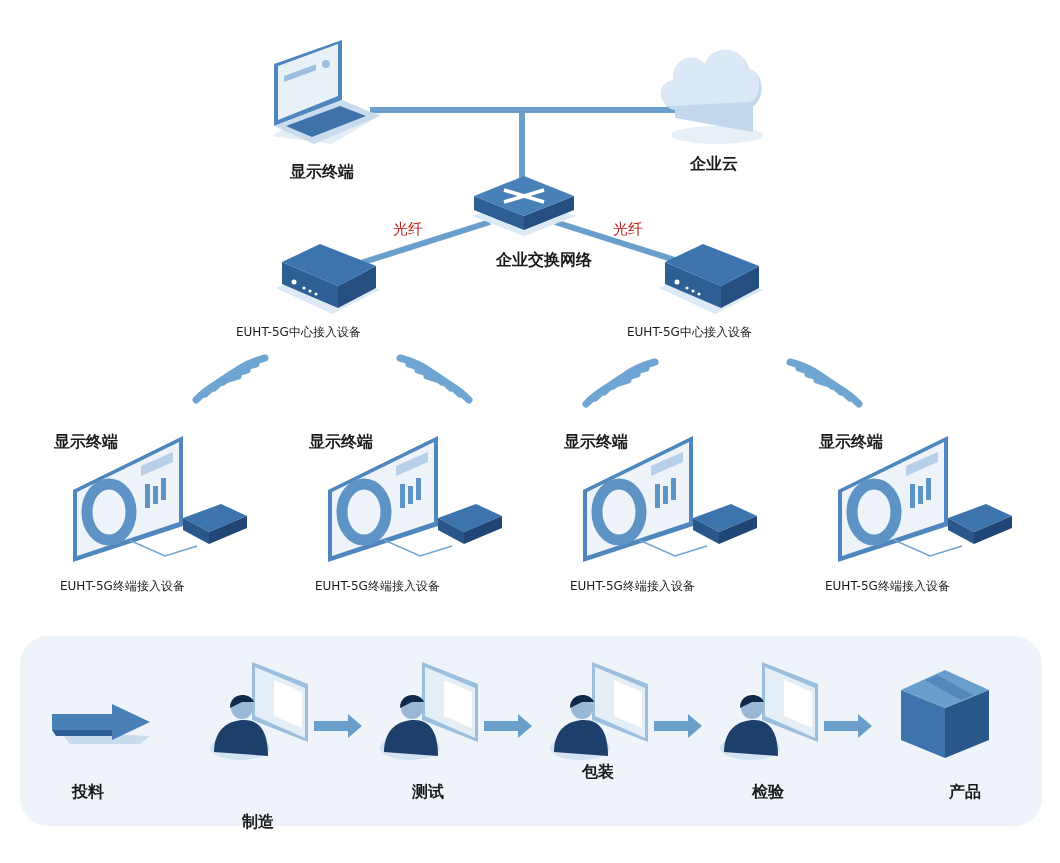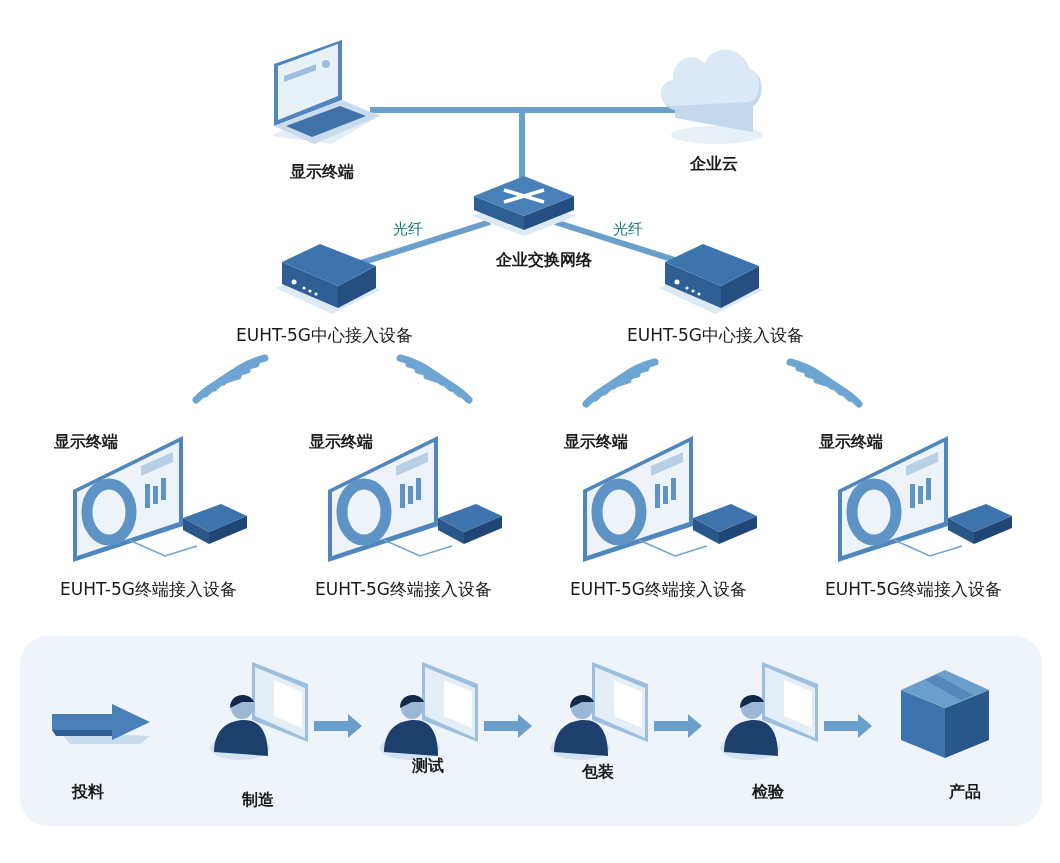--- a/index.html
+++ b/index.html
@@ -1,20 +1,20 @@
 <!DOCTYPE html>
 <html><head>
 <meta charset="utf-8">
 <style>
   html,body{margin:0;padding:0;background:#ffffff;}
   body{width:1060px;height:863px;position:relative;overflow:hidden;font-family:"DejaVu Sans","Liberation Sans",sans-serif;color:#111;}
   .abs{position:absolute;}
   .lbl{position:absolute;font-weight:bold;font-size:16px;color:#1a1a1a;white-space:nowrap;}
-  .lbl-n{position:absolute;font-size:17px;color:#1a1a1a;white-space:nowrap;}
-  .fiber{position:absolute;font-size:15px;color:#0f766e;white-space:nowrap;}
+  .lbl-n{position:absolute;font-size:12px;color:#1a1a1a;white-space:nowrap;}
+  .fiber{position:absolute;font-size:15px;color:#b91c1c;white-space:nowrap;}
   svg.layer{position:absolute;left:0;top:0;}
   .panel{position:absolute;left:20px;top:636px;width:1022px;height:190px;background:#eef4f9;border-radius:28px;}
 </style>
 </head>
 <body>
 
 <svg class="layer" width="1060" height="863">
   <line x1="370" y1="110" x2="690" y2="110" stroke="#6a9fcb" stroke-width="6"></line>
   <line x1="522" y1="110" x2="522" y2="185" stroke="#6a9fcb" stroke-width="6"></line>
   <line x1="490" y1="222" x2="345" y2="268" stroke="#6a9fcb" stroke-width="6"></line>
@@ -227,18 +227,18 @@
     <g>
       <polygon points="903,716 945,738 987,716 945,696" fill="#dde9f4"></polygon>
       <polygon points="901,690 945,708 945,758 901,740" fill="#3d74ad"></polygon>
       <polygon points="945,708 989,690 989,740 945,758" fill="#2a578a"></polygon>
       <polygon points="901,690 945,670 989,690 945,708" fill="#6a9fcb"></polygon>
       <polygon points="925,680 937,675 973,695 961,700" fill="#5587bb"></polygon>
     </g>
   </svg>
 <div id="proc-labels">
     <div class="lbl" style="left: 72px; top: 782px; text-align: center;">投料</div>
-    <div class="lbl" style="left: 242px; top: 790px;">制造</div>
-    <div class="lbl" style="left: 412px; top: 756px;">测试</div>
+    <div class="lbl" style="left: 242px; top: 812px;">制造</div>
+    <div class="lbl" style="left: 412px; top: 782px;">测试</div>
     <div class="lbl" style="left: 582px; top: 762px;">包装</div>
     <div class="lbl" style="left: 752px; top: 782px;">检验</div>
     <div class="lbl" style="left: 949px; top: 782px;">产品</div>
   </div>
 
 </body></html>

